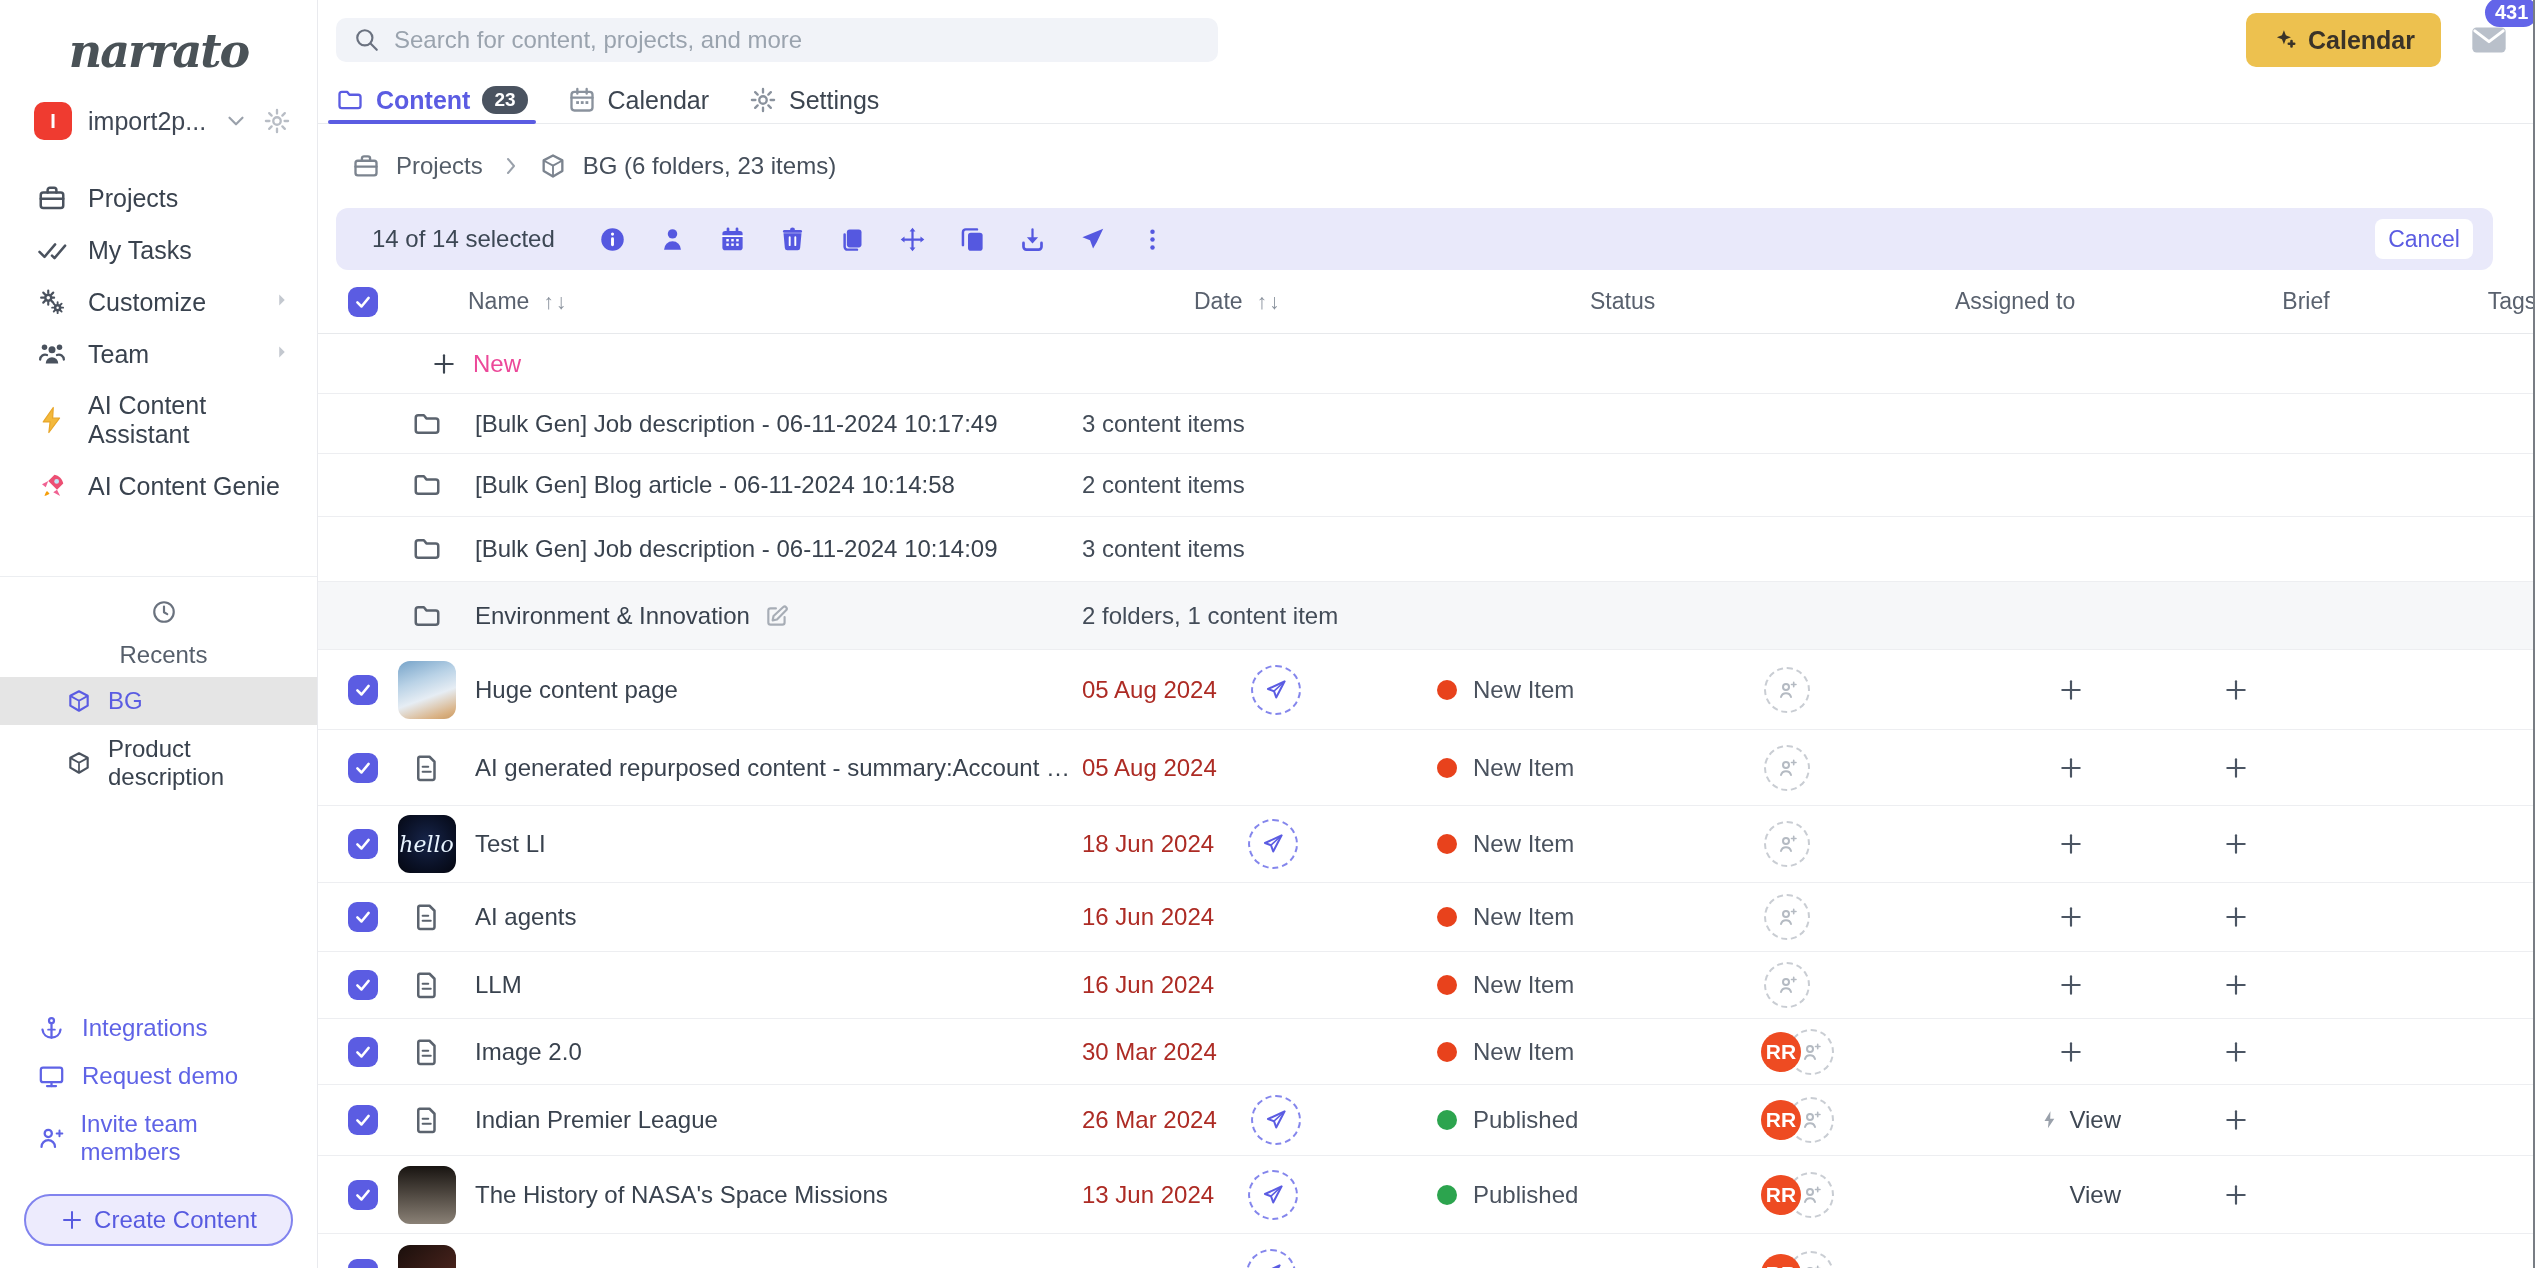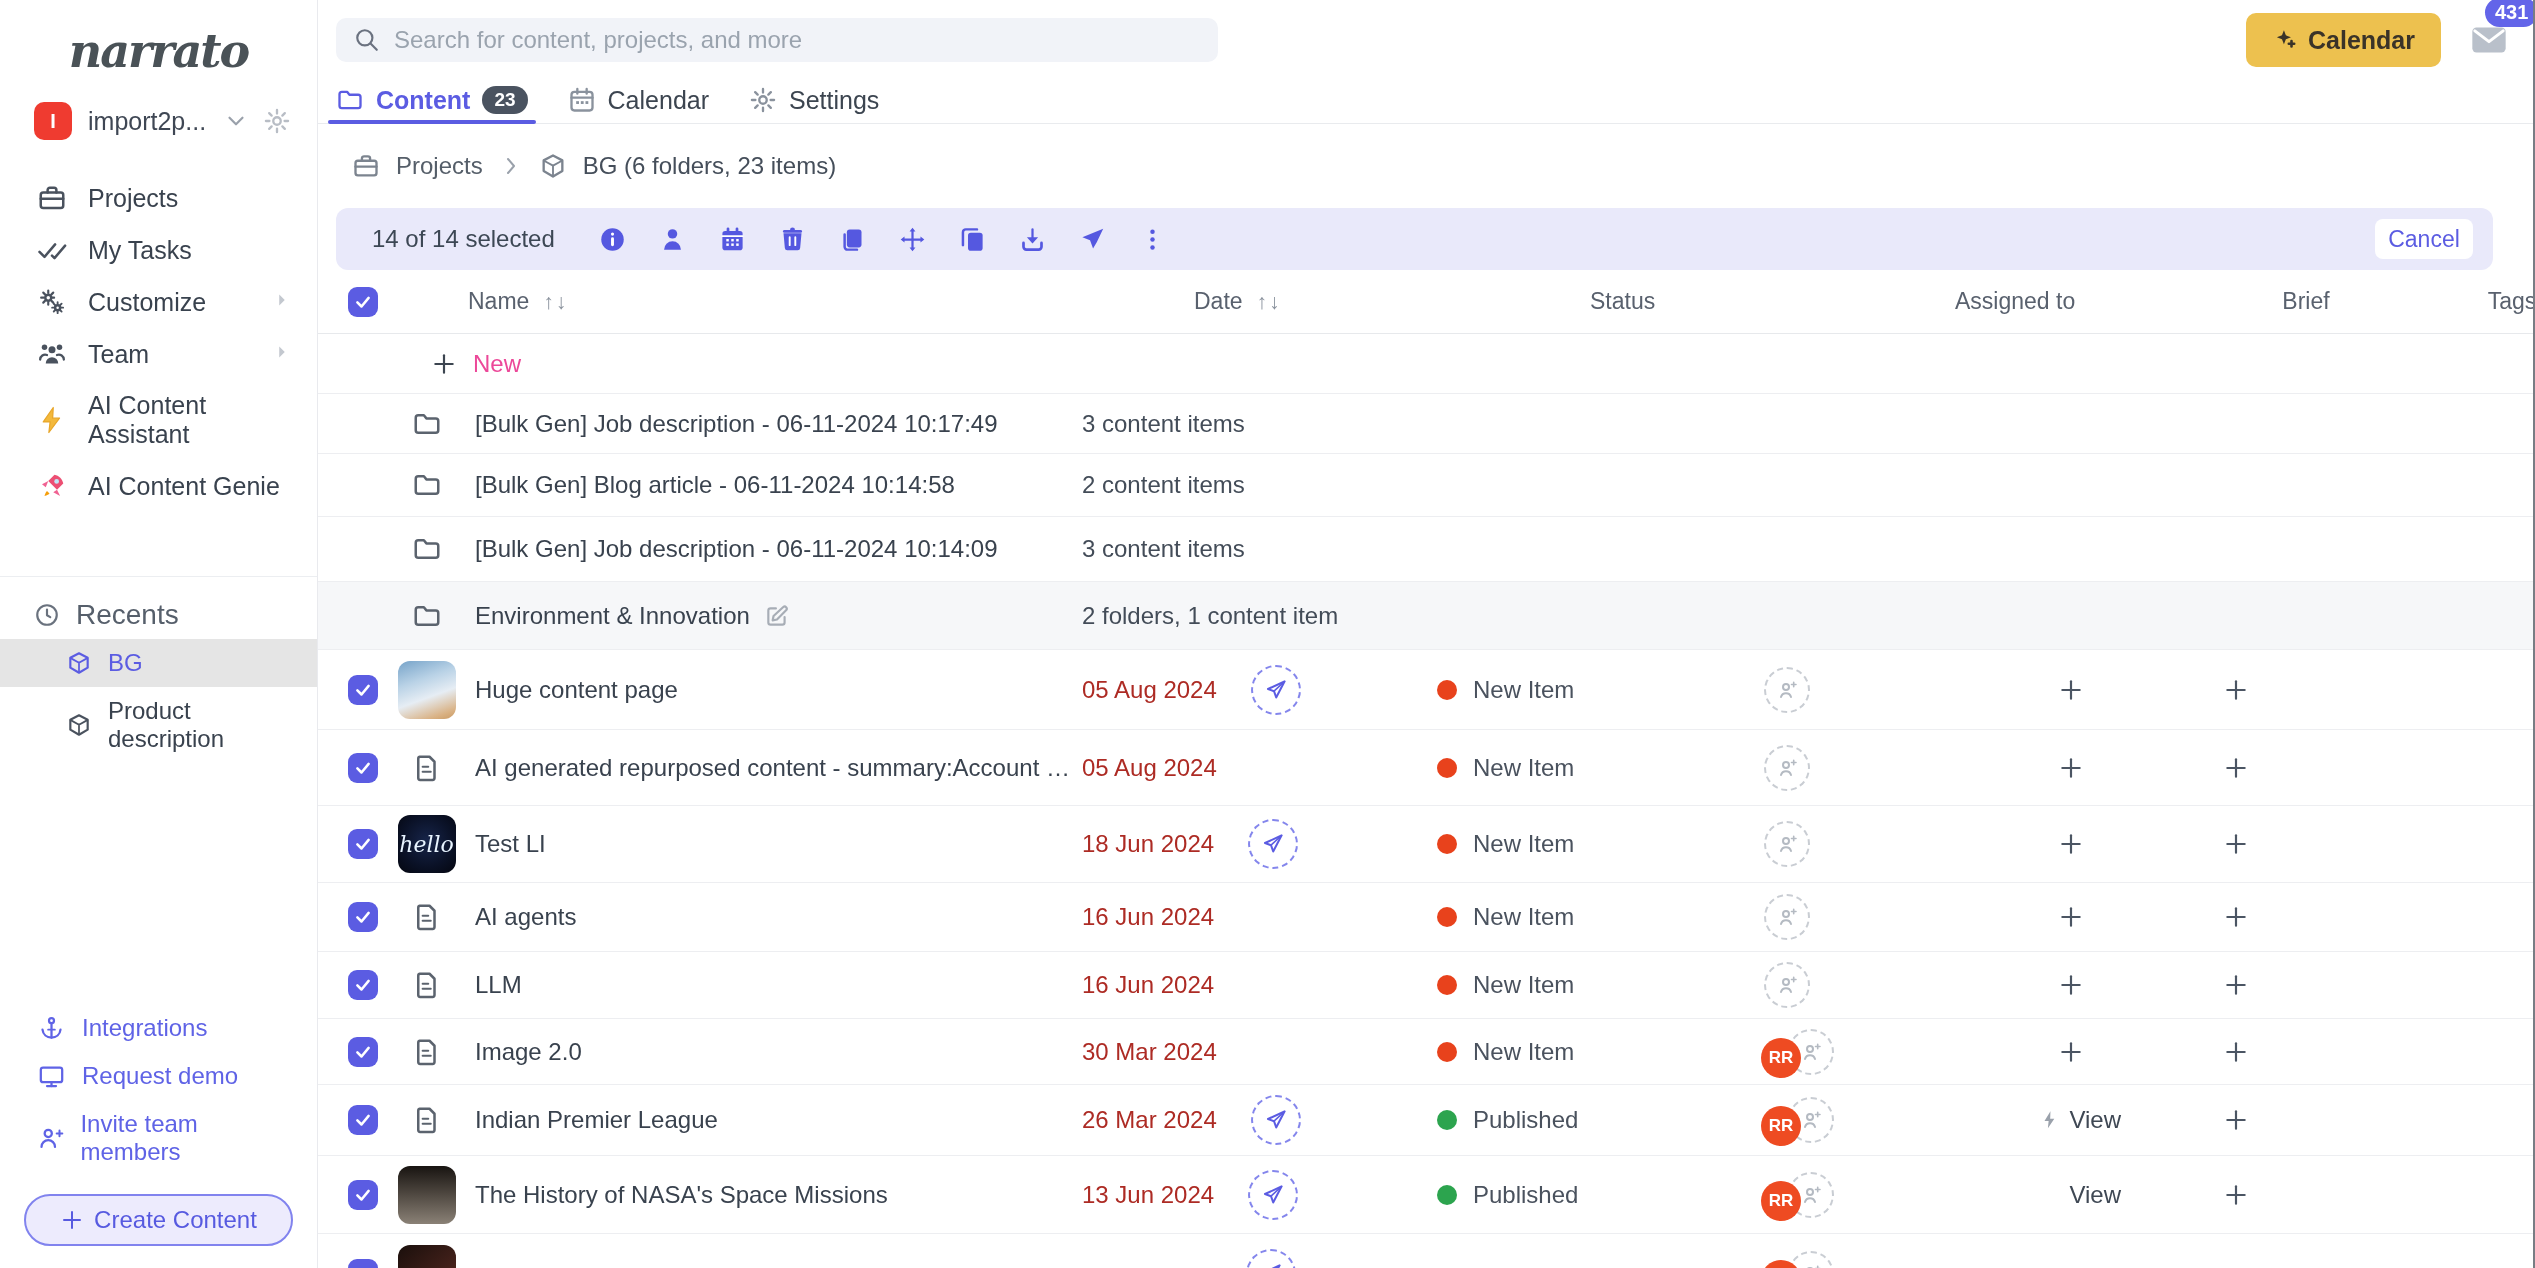--- a/index.html
+++ b/index.html
@@ -18,21 +18,21 @@
   .ws-name { font-size:25px; color:#3f4754; flex:1; }
   .ws-icons { display:flex; align-items:center; gap:14px; color:#9aa1ab; }
   .nav { margin-top:18px; }
   .nav-item { display:flex; align-items:center; gap:20px; padding:11px 24px 11px 36px;
     font-size:25px; color:#39424e; cursor:pointer; }
   .nav-item .ic { width:32px; display:flex; justify-content:center; color:#4a525e; }
   .nav-item .grow { flex:1; }
   .nav-item .chev { color:#c3c8cf; }
   .recents { margin-top:64px; border-top:1px solid #eceef1; padding-top:14px; }
   .recents-head { display:flex; align-items:center; gap:16px; padding:8px 24px 8px 34px;
-    font-size:28px; color:#565f6b; }
+    font-size:24px; color:#565f6b;flex-direction:column; }
   .recents-head .ic { color:#6a727e; display:flex; }
   .recent-item { display:flex; align-items:center; gap:16px; padding:10px 24px 10px 66px;
     font-size:24px; color:#39424e; cursor:pointer; }
   .recent-item .ic { display:flex; color:#4a525e; }
   .recent-item.active { background:#e5e5e5; color:#5b5ce2; }
   .recent-item.active .ic { color:#5b5ce2; }
   .side-footer { margin-top:auto; padding-bottom:22px; }
   .flink { display:flex; align-items:center; gap:16px; padding:10px 24px 10px:36px;
     padding:10px 24px 10px 36px; font-size:24px; color:#5f63e6; cursor:pointer; }
   .flink .ic { display:flex; width:30px; justify-content:center; }
@@ -120,22 +120,22 @@
   .meta-cell { font-size:24px; color:#434c58; }
   .date-cell { display:flex; align-items:center; gap:34px; }
   .date-text { font-size:24px; color:#ad2b24; min-width:130px; }
   .plane { width:50px; height:50px; border:2px dashed #8486ec; border-radius:50%;
     display:flex; align-items:center; justify-content:center; color:#5b5ce2; cursor:pointer; }
   .status-cell { display:flex; align-items:center; gap:16px; font-size:24px; color:#4a525e; }
   .dot { width:20px; height:20px; border-radius:50%; }
   .assigned-cell { position:relative; height:52px; }
   .add-assignee { position:absolute; top:3px; width:46px; height:46px; border:2px dashed #c9cdd3;
     border-radius:50%; display:flex; align-items:center; justify-content:center; color:#b4bac2; cursor:pointer; }
-  .rr { position:absolute; top:12px; left:0; width:40px; height:40px; border-radius:50%;
-    background:#ee4b22; color:#fff; font-size:17px; font-weight:700; display:flex;
+  .rr { position:absolute; top:6px; left:0; width:40px; height:40px; border-radius:50%;
+    background:#ee4b22; color:#fff; font-size:21px; font-weight:700; display:flex;
     align-items:center; justify-content:center; z-index:2; }
   .plus-cell { display:flex; justify-content:center; color:#4b5563; cursor:pointer; }
   .brief-view { display:flex; align-items:center; justify-content:flex-end; gap:8px;
     font-size:24px; color:#3f4854; cursor:pointer; }
   .brief-view .zap { color:#9aa1ab; display:flex; }
   .kebab { display:flex; justify-content:flex-end; padding-right:40px; color:#949ca6; cursor:pointer; }
   .new-row { height:60px; display:flex; align-items:center; gap:16px; padding-left:113px;
     font-size:24px; color:#ec4899; border-bottom:1px solid #edeef1; cursor:pointer; }
   .new-row .ic { color:#3c4550; display:flex; }
 

